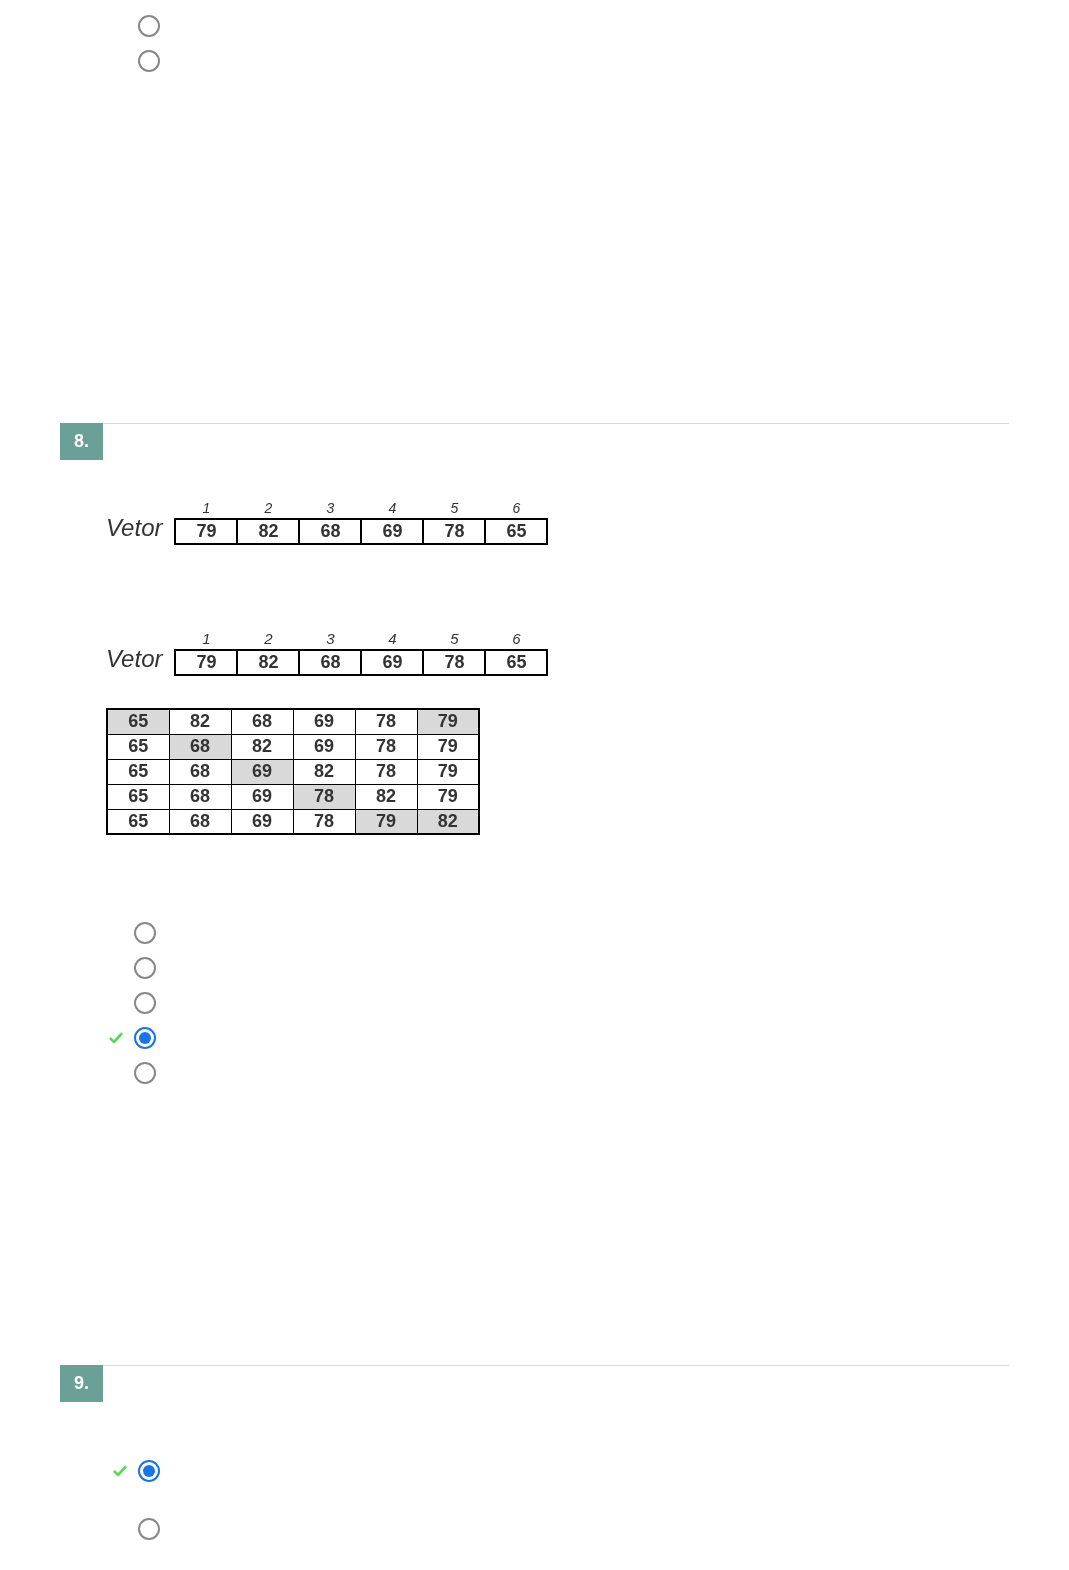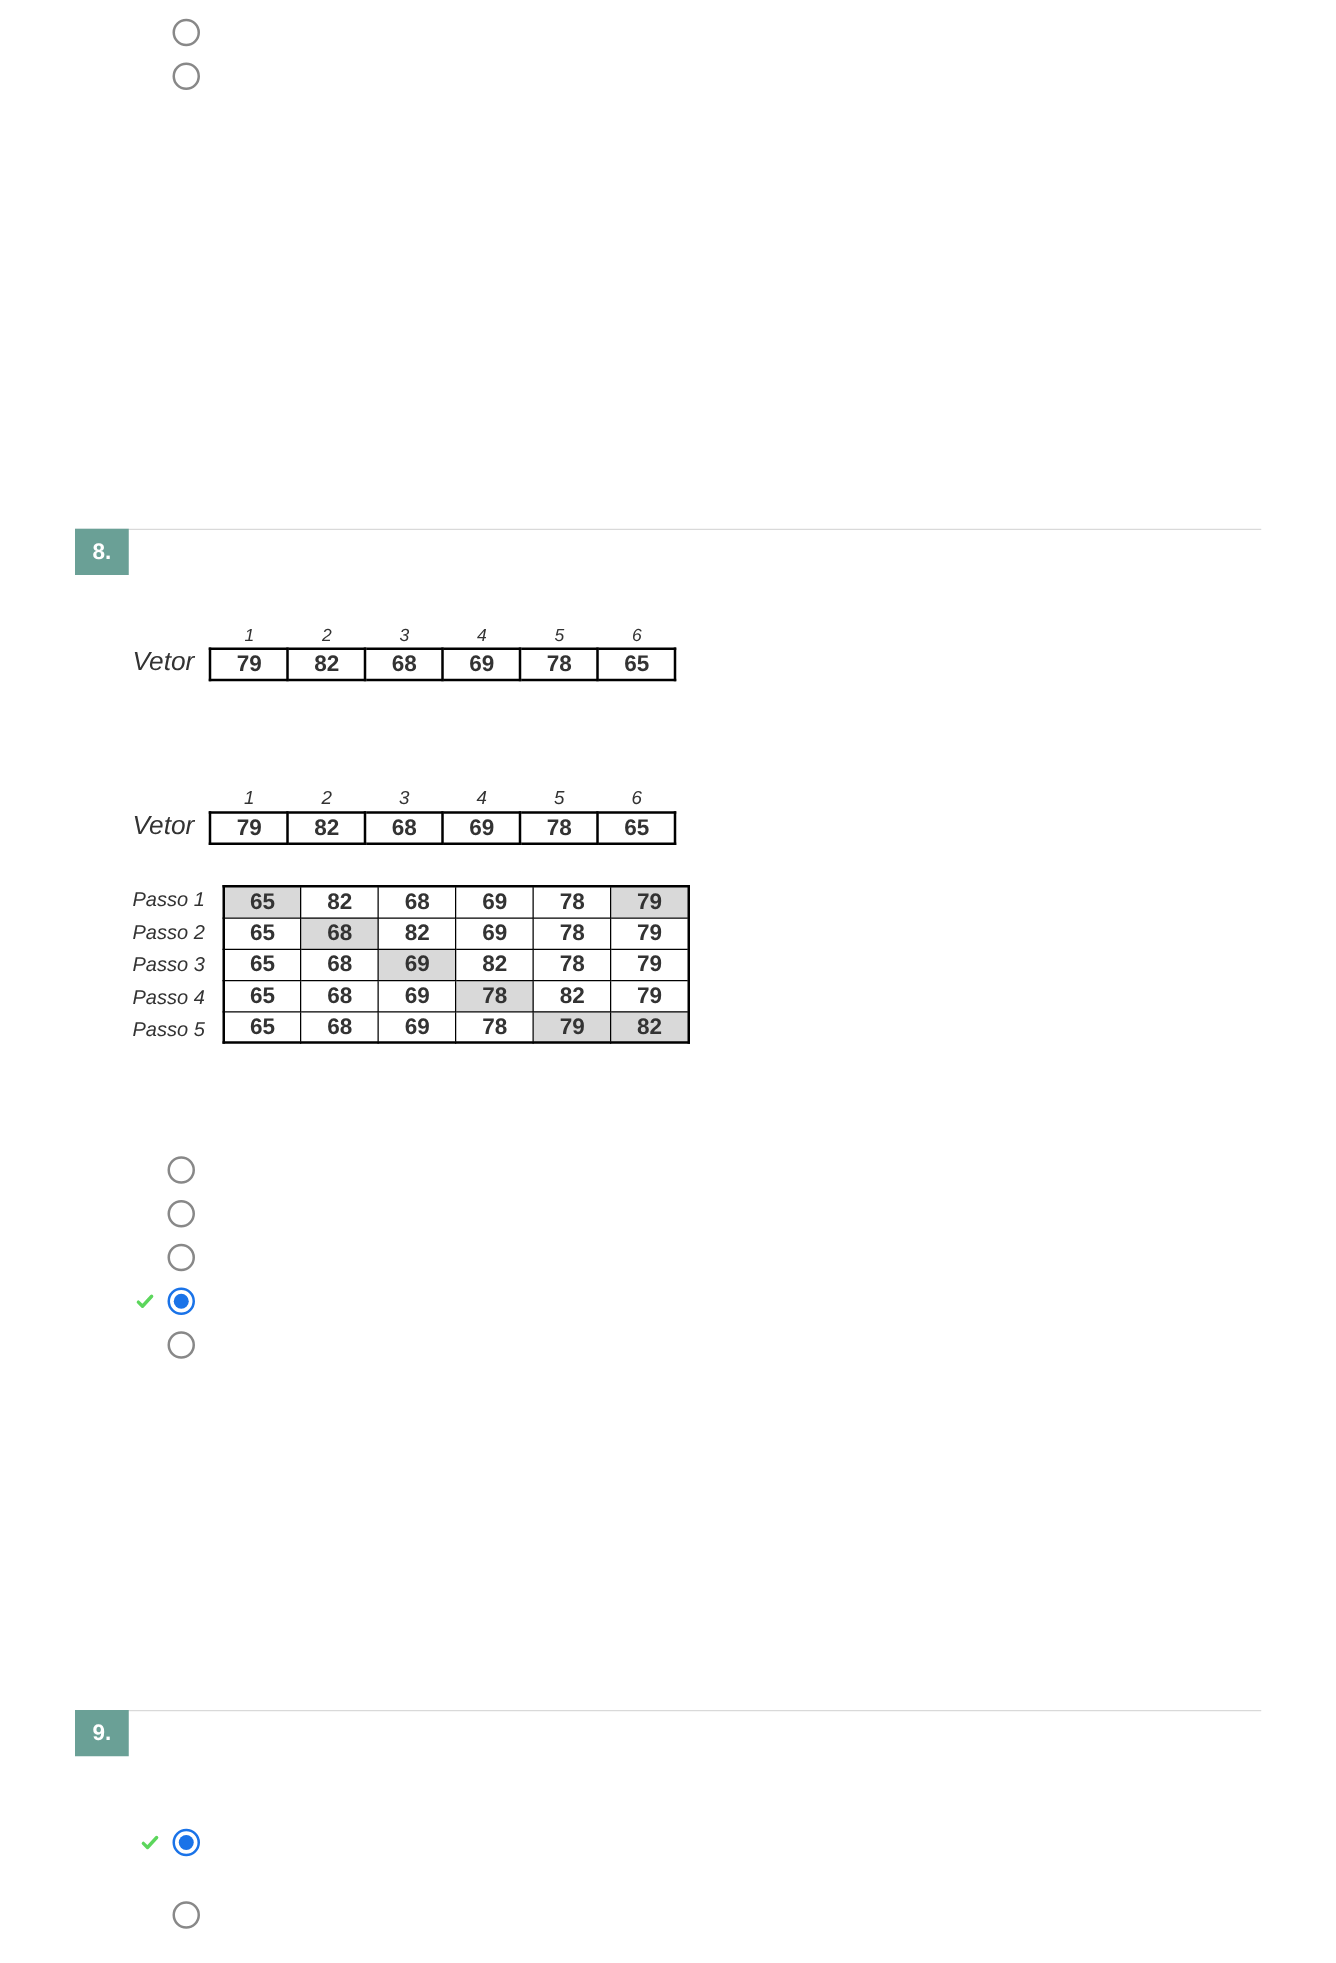--- a/index.html
+++ b/index.html
@@ -11,21 +11,21 @@
     .radio { appearance: none; width: 22px; height: 22px; border: 2px solid #888; border-radius: 50%; background: #fff; position: relative; cursor: pointer; }
     .radio.selected { border-color: #1a73e8; }
     .radio.selected::after { content: ""; position: absolute; top: 50%; left: 50%; width: 12px; height: 12px; background: #1a73e8; border-radius: 50%; transform: translate(-50%, -50%); }
     .check-icon { color: #5cd65c; display: inline-flex; }
     .check-icon svg { width: 16px; height: 16px; }
     .question-sep { border: none; border-top: 1px solid #d9d9d9; margin-top: 345px; }
     .qnum-badge { display: inline-block; background: #6aa096; color: #fff; font-weight: 700; font-size: 18px; padding: 8px 14px; margin-top: -1px; }
     .q8-content { padding: 40px 0 0 46px; }
 
     .vetor-block { display: flex; align-items: flex-end; gap: 8px; }
-    .vetor-label { font-style: italic; font-size: 21px; padding-bottom: 3px; padding-right: 4px; }
+    .vetor-label { font-style: italic; font-size: 24px; padding-bottom: 3px; padding-right: 4px; }
     .vetor-table { border-collapse: collapse; }
     .vetor-table .idx td { font-style: italic; font-size: 14px; text-align: center; padding-bottom: 2px; border: none; }
     .vetor-table .vals td { border: 2px solid #000; font-weight: 700; font-size: 18px; text-align: center; width: 62px; height: 25px; }
 
     .vetor-block.second { margin-top: 85px; }
     .vetor-block.second .vetor-table .idx td { font-size: 15px; }
     .vetor-block.second .vetor-table .vals td { width: 62px; }
 
     .passo-block { margin-top: 32px; display: flex; align-items: flex-start; gap: 8px; }
     .passo-labels { display: flex; flex-direction: column; }
@@ -104,27 +104,20 @@
           <td>68</td>
           <td>69</td>
           <td>78</td>
           <td>65</td>
         </tr>
       </tbody>
         </table>
     </div>
 
     <div class="passo-block">
-      <div class="passo-labels">
-        <span>Passo 1</span>
-        <span>Passo 2</span>
-        <span>Passo 3</span>
-        <span>Passo 4</span>
-        <span>Passo 5</span>
-      </div>
       <table class="passo-table">
         <tbody>
             <tr>
           <td class="hl">65</td>
           <td>82</td>
           <td>68</td>
           <td>69</td>
           <td>78</td>
           <td class="hl">79</td>
         </tr>

